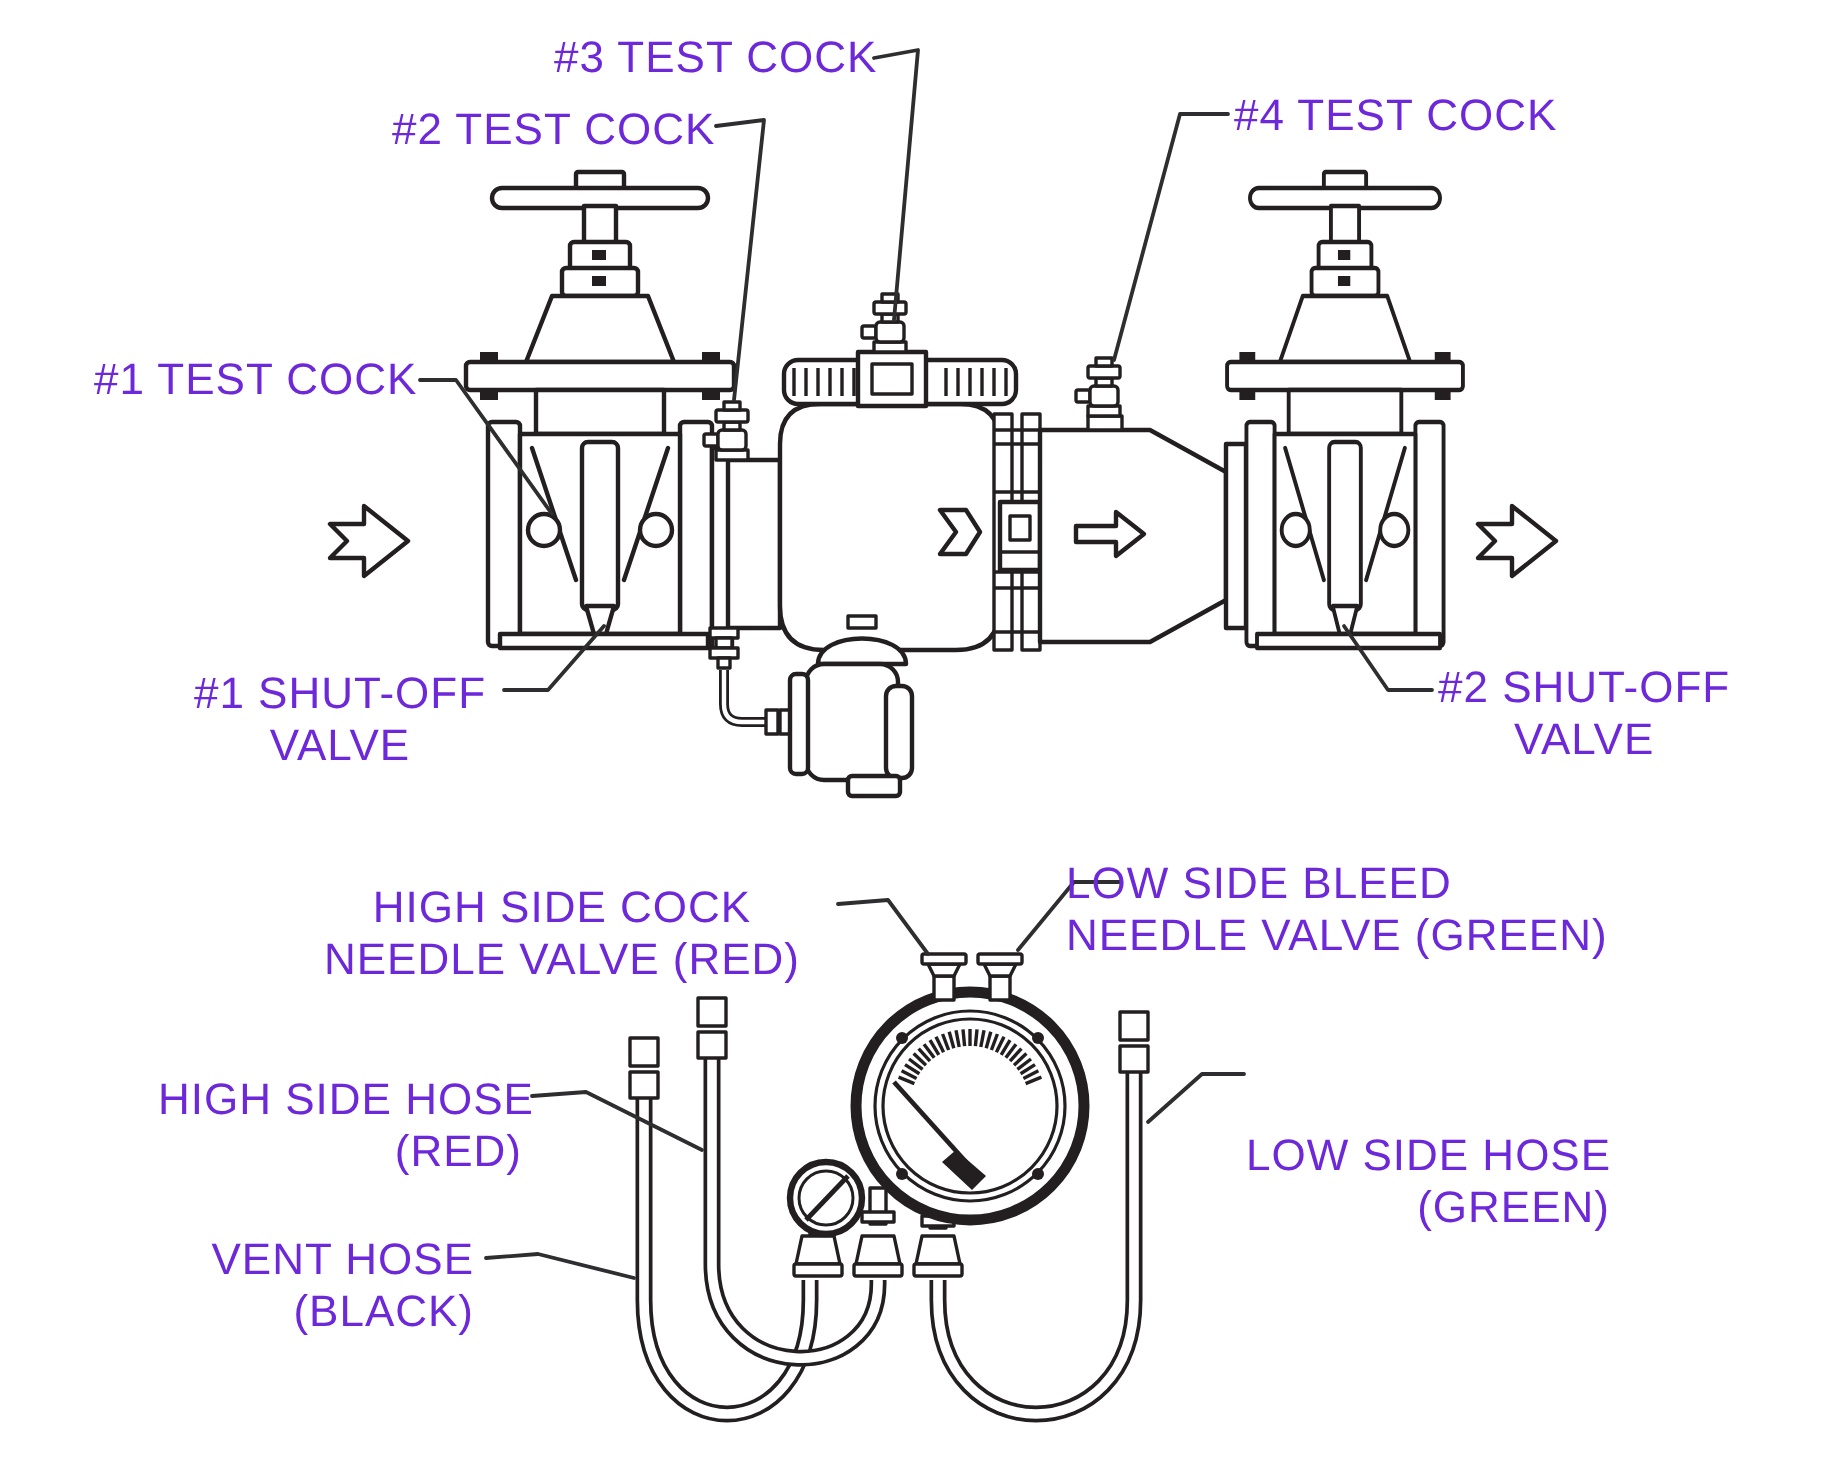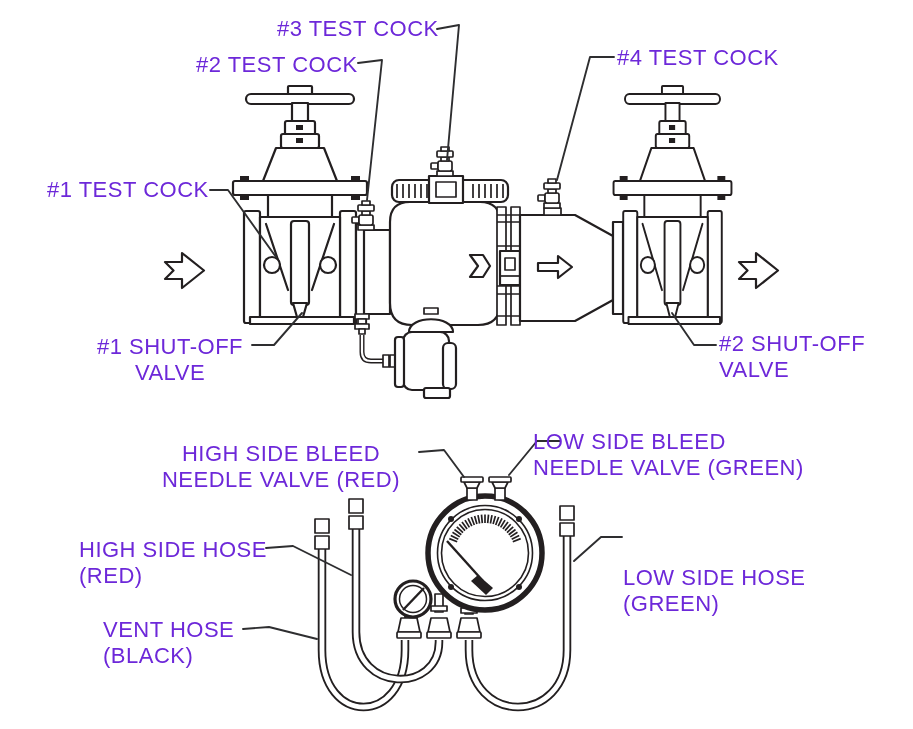--- a/index.html
+++ b/index.html
@@ -12,21 +12,21 @@
   .leader{fill:none;stroke:#2e2e30;stroke-width:1.9;stroke-linejoin:round;stroke-linecap:round;}
   .hose-out{fill:none;stroke:#231f20;stroke-width:8.5;}
   .hose-in{fill:none;stroke:#ffffff;stroke-width:4.8;}
   .tube-out{fill:none;stroke:#231f20;stroke-width:5;}
   .tube-in{fill:none;stroke:#ffffff;stroke-width:2.2;}
   .tick{stroke:#231f20;stroke-width:1.7;}
   .lbl{position:absolute;font:22px/26px "Liberation Sans", sans-serif;
        letter-spacing:.5px;color:#6d28d9;white-space:nowrap;}
   .lbl span{display:block;}
   .al-r{text-align:center;}
-  .al-c{text-align:left;}
+  .al-c{text-align:right;}
 </style>
 </head>
 <body>
 
 <div class="canvas">
 <svg width="913" height="729" viewBox="0 0 913 729">
   <defs>
     <g id="flag-arrow">
       <polygon class="ln" points="0,9 17,9 17,0 39,17.5 17,35 17,26 0,26 8.5,17.5"></polygon>
     </g>
@@ -243,27 +243,27 @@
 
 <div class="lbl" style="left:47px;top:177px;">#1 TEST COCK</div>
 <div class="lbl" style="left:196px;top:52px;">#2 TEST COCK</div>
 <div class="lbl" style="left:277px;top:16px;">#3 TEST COCK</div>
 <div class="lbl" style="left:617px;top:45px;text-align:right;">#4 TEST COCK</div>
 
 <div class="lbl al-r" style="left:90px;top:334px;width:160px;">
   <span>#1 SHUT-OFF</span>
   <span>VALVE</span>
 </div>
-<div class="lbl" style="left:719px;top:331px;">
+<div class="lbl" style="left:719px;top:331px;text-align:center;">
   <span>#2 SHUT-OFF</span>
   <span>VALVE</span>
 </div>
 
 <div class="lbl al-r" style="left:146px;top:441px;width:270px;">
-  <span>HIGH SIDE BLEED</span>
+  <span>HIGH SIDE COCK</span>
   <span>NEEDLE VALVE (RED)</span>
 </div>
 <div class="lbl" style="left:533px;top:429px;">
   <span>LOW SIDE BLEED</span>
   <span>NEEDLE VALVE (GREEN)</span>
 </div>
 <div class="lbl al-c" style="left:79px;top:537px;width:182px;">
   <span>HIGH SIDE HOSE</span>
   <span>(RED)</span>
 </div>

